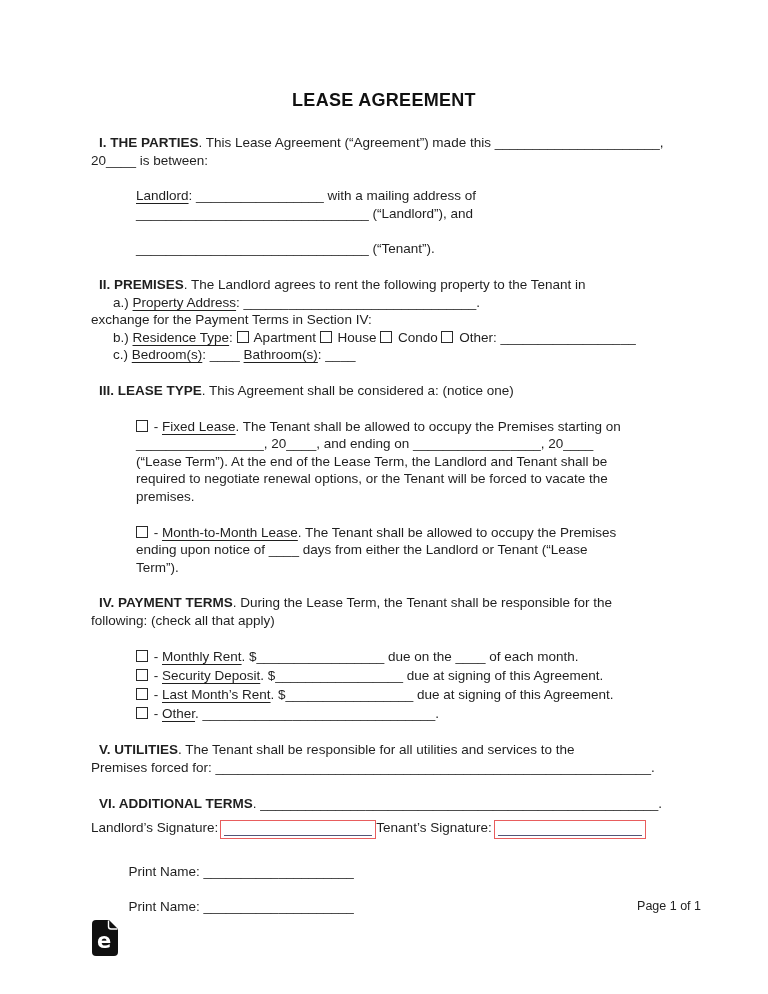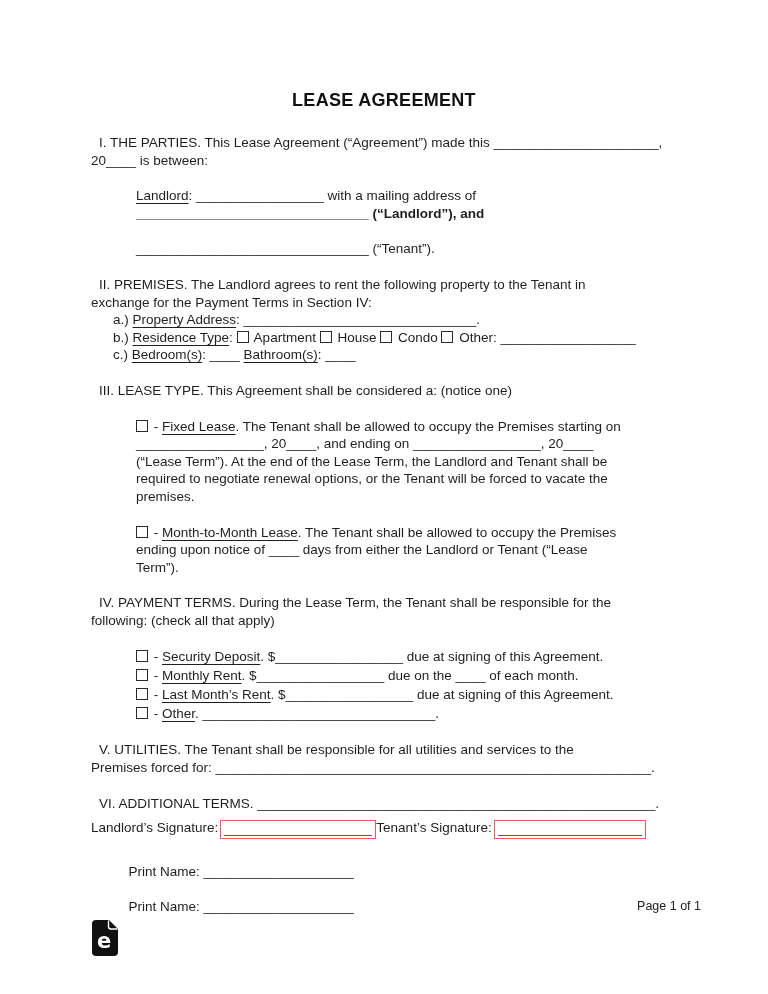--- a/index.html
+++ b/index.html
@@ -11,21 +11,21 @@
   .page{position:relative;width:768px;height:994px;overflow:hidden;background:#ffffff;}
   .content{position:absolute;left:91px;top:90px;width:586px;}
   .doc-title{
     text-align:center;font-weight:bold;font-size:18px;letter-spacing:.3px;
     line-height:20px;margin:0 0 24px 0;color:#111;
   }
   .block{margin:0 0 18px 0;}
   .block.items .line{line-height:19px;}
   .block.tight{margin-bottom:8px;}
   .line{font-size:13.5px;line-height:17.6px;white-space:pre-wrap;}
-  .b{font-weight:normal;padding-left:8px;}
+  .b{font-weight:bold;padding-left:8px;}
   .u{text-decoration:underline;text-underline-offset:2.5px;text-decoration-thickness:1px;}
   .checkbox{
     display:inline-block;width:10px;height:10px;background:#fff;
     border:1.4px solid #2a2a2a;vertical-align:-1px;margin:0 2px 0 0;
   }
   
   .sig-section{font-size:13.5px;}
   .sig-row{display:flex;align-items:flex-start;height:22px;}
   .sig-row span{white-space:pre;}
   .sig-box{
@@ -52,29 +52,29 @@
 
     <h1 class="doc-title">LEASE AGREEMENT</h1>
 
     <div>
         <div class="block">
           <div class="line" style="padding-left: 0px;"><span class="b">I. THE PARTIES</span><span>. This Lease Agreement (“Agreement”) made this </span><span>______________________,</span></div>
           <div class="line" style="padding-left: 0px;"><span>20____ is between:</span></div>
         </div>
         <div class="block">
           <div class="line" style="padding-left: 45px;"><span class="u">Landlord</span><span>: _________________ with a mailing address of</span></div>
-          <div class="line" style="padding-left: 45px; font-weight: bold;"><span>_______________________________ (“Landlord”), and</span></div>
+          <div class="line" style="padding-left: 45px;"><span>_______________________________ (“Landlord”), and</span></div>
         </div>
         <div class="block">
           <div class="line" style="padding-left: 45px;"><span>_______________________________ (“Tenant”).</span></div>
         </div>
         <div class="block">
           <div class="line" style="padding-left: 0px;"><span class="b">II. PREMISES</span><span>. The Landlord agrees to rent the following property to the Tenant in</span></div>
+          <div class="line" style="padding-left: 22px;"><span>a.) </span><span class="u">Property Address</span><span>: _______________________________.</span></div>
           <div class="line" style="padding-left: 0px;"><span>exchange for the Payment Terms in Section IV:</span></div>
-          <div class="line" style="padding-left: 22px;"><span>a.) </span><span class="u">Property Address</span><span>: _______________________________.</span></div>
           <div class="line" style="padding-left: 22px;"><span>b.) </span><span class="u">Residence Type</span><span>: </span><span class="checkbox"></span><span> Apartment </span><span class="checkbox"></span><span> House </span><span class="checkbox"></span><span> Condo </span><span class="checkbox"></span><span> Other: __________________</span></div>
           <div class="line" style="padding-left: 22px;"><span>c.) </span><span class="u">Bedroom(s)</span><span>: ____ </span><span class="u">Bathroom(s)</span><span>: ____</span></div>
         </div>
         <div class="block">
           <div class="line" style="padding-left: 0px;"><span class="b">III. LEASE TYPE</span><span>. This Agreement shall be considered a: (notice one)</span></div>
         </div>
         <div class="block">
           <div class="line" style="padding-left: 45px;"><span class="checkbox"></span><span> - </span><span class="u">Fixed Lease</span><span>. The Tenant shall be allowed to occupy the Premises starting on</span></div>
           <div class="line" style="padding-left: 45px;"><span>_________________, 20____, and ending on _________________, 20____</span></div>
           <div class="line" style="padding-left: 45px;"><span>(“Lease Term”). At the end of the Lease Term, the Landlord and Tenant shall be</span></div>
@@ -84,22 +84,22 @@
         <div class="block">
           <div class="line" style="padding-left: 45px;"><span class="checkbox"></span><span> - </span><span class="u">Month-to-Month Lease</span><span>. The Tenant shall be allowed to occupy the Premises</span></div>
           <div class="line" style="padding-left: 45px;"><span>ending upon notice of ____ days from either the Landlord or Tenant (“Lease</span></div>
           <div class="line" style="padding-left: 45px;"><span>Term”).</span></div>
         </div>
         <div class="block">
           <div class="line" style="padding-left: 0px;"><span class="b">IV. PAYMENT TERMS</span><span>. During the Lease Term, the Tenant shall be responsible for the</span></div>
           <div class="line" style="padding-left: 0px;"><span>following: (check all that apply)</span></div>
         </div>
         <div class="block items">
+          <div class="line" style="padding-left: 45px;"><span class="checkbox"></span><span> - </span><span class="u">Monthly Rent</span><span>. $_________________ due on the ____ of each month.</span></div>
           <div class="line" style="padding-left: 45px;"><span class="checkbox"></span><span> - </span><span class="u">Security Deposit</span><span>. $_________________ due at signing of this Agreement.</span></div>
-          <div class="line" style="padding-left: 45px;"><span class="checkbox"></span><span> - </span><span class="u">Monthly Rent</span><span>. $_________________ due on the ____ of each month.</span></div>
           <div class="line" style="padding-left: 45px;"><span class="checkbox"></span><span> - </span><span class="u">Last Month’s Rent</span><span>. $_________________ due at signing of this Agreement.</span></div>
           <div class="line" style="padding-left: 45px;"><span class="checkbox"></span><span> - </span><span class="u">Other</span><span>. _______________________________.</span></div>
         </div>
         <div class="block">
           <div class="line" style="padding-left: 0px;"><span class="b">V. UTILITIES</span><span>. The Tenant shall be responsible for all utilities and services to the</span></div>
           <div class="line" style="padding-left: 0px;"><span>Premises forced for: __________________________________________________________.</span></div>
         </div>
         <div class="block tight">
           <div class="line" style="padding-left: 0px;"><span class="b">VI. ADDITIONAL TERMS</span><span>. _____________________________________________________.</span></div>
         </div>

